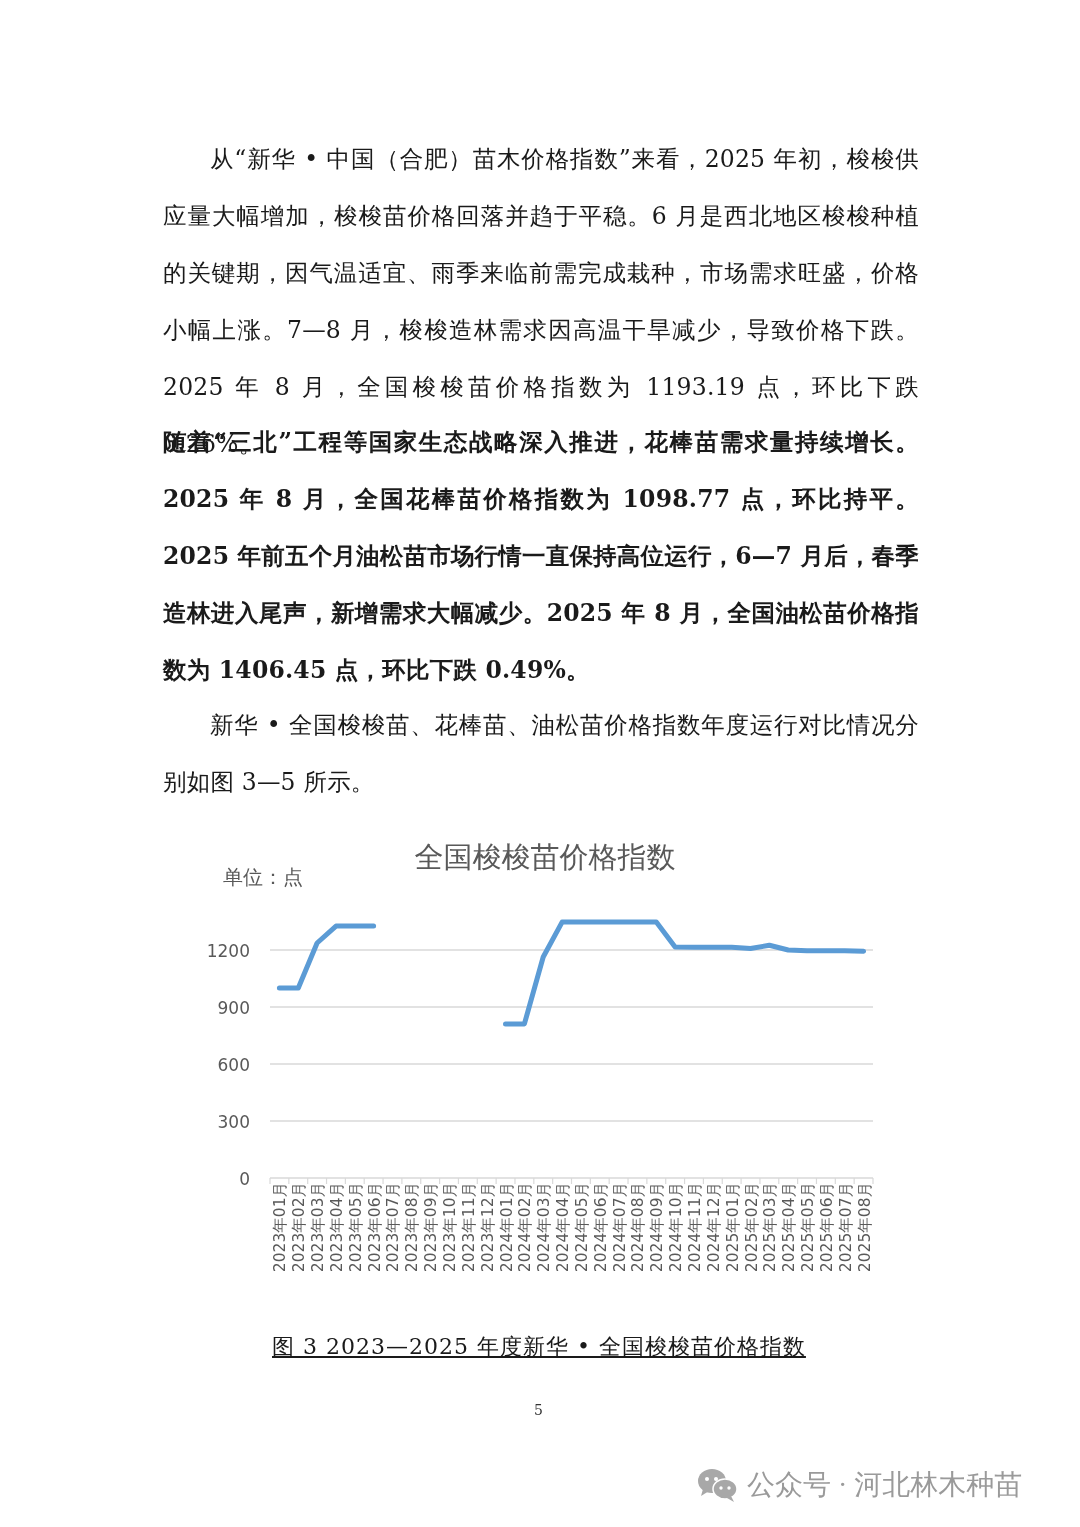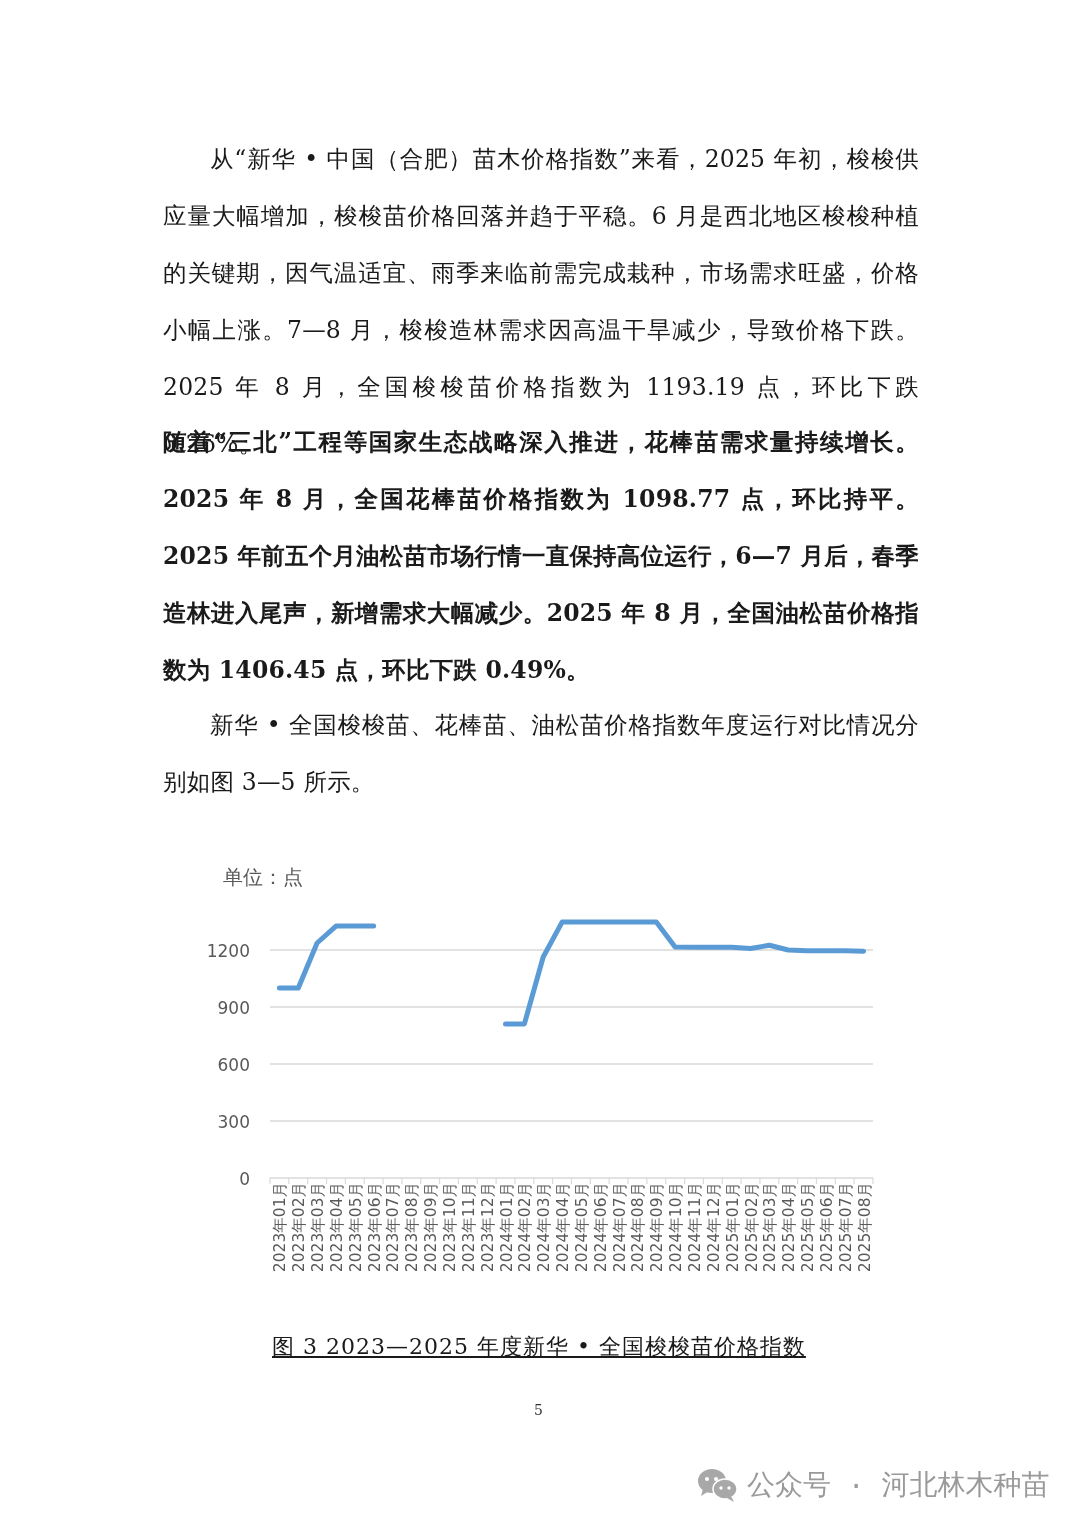--- a/index.html
+++ b/index.html
@@ -13,21 +13,21 @@
   #p3 { top: 697px; }
   .chart-wrap { position: absolute; left: 195px; top: 830px; width: 700px; height: 480px; }
   .chart-title { position: absolute; left: 0; width: 700px; top: 8px; text-align: center;
                  font-family: "DejaVu Sans", "Liberation Sans", sans-serif; font-size: 29px; color: #595959; }
   .chart-unit { position: absolute; left: 28px; top: 34px; font-family: "DejaVu Sans", "Liberation Sans", sans-serif;
                 font-size: 20px; color: #595959; }
   svg.plot { position: absolute; left: 0; top: 0; }
   .caption { position: absolute; left: 272px; top: 1332px; font-size: 22px; color: #1a1a1a; letter-spacing: 1px; text-decoration: underline; }
   .pageno { position: absolute; left: 534px; top: 1402px; font-size: 14px; color: #333; }
   .watermark { position: absolute; left: 697px; top: 1466px; display: flex; align-items: center;
-               font-family: Liberation Mono, monospace; font-size: 28px; color: #9a9a9a; }
+               font-family: Liberation Serif, serif; font-size: 28px; color: #9a9a9a; }
   .watermark .wm-icon { width: 42px; height: 36px; margin-right: 8px; }
 </style>
 </head>
 <body>
 
 <p class="para indent" id="p1">从“新华 • 中国（合肥）苗木价格指数”来看，2025 年初，梭梭供应量大幅增加，梭梭苗价格回落并趋于平稳。6 月是西北地区梭梭种植的关键期，因气温适宜、雨季来临前需完成栽种，市场需求旺盛，价格小幅上涨。7—8 月，梭梭造林需求因高温干旱减少，导致价格下跌。2025 年 8 月，全国梭梭苗价格指数为 1193.19 点，环比下跌 0.26%。</p>
 <p class="para" id="p2">随着“三北”工程等国家生态战略深入推进，花棒苗需求量持续增长。2025 年 8 月，全国花棒苗价格指数为 1098.77 点，环比持平。2025 年前五个月油松苗市场行情一直保持高位运行，6—7 月后，春季造林进入尾声，新增需求大幅减少。2025 年 8 月，全国油松苗价格指数为 1406.45 点，环比下跌 0.49%。</p>
 <p class="para indent" id="p3">新华 • 全国梭梭苗、花棒苗、油松苗价格指数年度运行对比情况分别如图 3—5 所示。</p>
 
 <div class="chart-wrap">
@@ -103,20 +103,21 @@
       <text x="0" y="0" fill="#595959" font-size="15.5" font-family="DejaVu Sans, Liberation Sans, sans-serif" text-anchor="end" transform="translate(561.515625,352) rotate(-90)">2025年02月</text>
       <text x="0" y="0" fill="#595959" font-size="15.5" font-family="DejaVu Sans, Liberation Sans, sans-serif" text-anchor="end" transform="translate(580.359375,352) rotate(-90)">2025年03月</text>
       <text x="0" y="0" fill="#595959" font-size="15.5" font-family="DejaVu Sans, Liberation Sans, sans-serif" text-anchor="end" transform="translate(599.203125,352) rotate(-90)">2025年04月</text>
       <text x="0" y="0" fill="#595959" font-size="15.5" font-family="DejaVu Sans, Liberation Sans, sans-serif" text-anchor="end" transform="translate(618.046875,352) rotate(-90)">2025年05月</text>
       <text x="0" y="0" fill="#595959" font-size="15.5" font-family="DejaVu Sans, Liberation Sans, sans-serif" text-anchor="end" transform="translate(636.890625,352) rotate(-90)">2025年06月</text>
       <text x="0" y="0" fill="#595959" font-size="15.5" font-family="DejaVu Sans, Liberation Sans, sans-serif" text-anchor="end" transform="translate(655.734375,352) rotate(-90)">2025年07月</text>
       <text x="0" y="0" fill="#595959" font-size="15.5" font-family="DejaVu Sans, Liberation Sans, sans-serif" text-anchor="end" transform="translate(674.578125,352) rotate(-90)">2025年08月</text>
       <polyline points="84.4,158.0 103.3,158.0 122.1,113.0 141.0,96.1 159.8,96.1 178.6,96.1" fill="none" stroke="#5B9BD5" stroke-width="5" stroke-linejoin="round" stroke-linecap="round"></polyline>
       <polyline points="310.5,193.9 329.4,193.9 348.2,127.0 367.1,92.1 385.9,92.1 404.8,92.1 423.6,92.1 442.5,92.1 461.3,92.1 480.1,117.0 499.0,117.2 517.8,117.2 536.7,117.3 555.5,118.5 574.4,115.3 593.2,120.0 612.0,120.8 630.9,120.8 649.7,120.8 668.6,121.3" fill="none" stroke="#5B9BD5" stroke-width="5" stroke-linejoin="round" stroke-linecap="round"></polyline>
     </svg>
+  <div class="chart-title">全国梭梭苗价格指数</div>
   <div class="chart-unit">单位：点</div>
 </div>
 
 <div class="caption">图 3 2023—2025 年度新华 • 全国梭梭苗价格指数</div>
 <div class="pageno">5</div>
 
 <div class="watermark">
   <svg class="wm-icon" viewBox="0 0 42 36">
     <ellipse cx="15" cy="14" rx="14" ry="12" fill="#a8a8a8"></ellipse>
     <path d="M6 22 L4 29 L12 24 Z" fill="#a8a8a8"></path>

